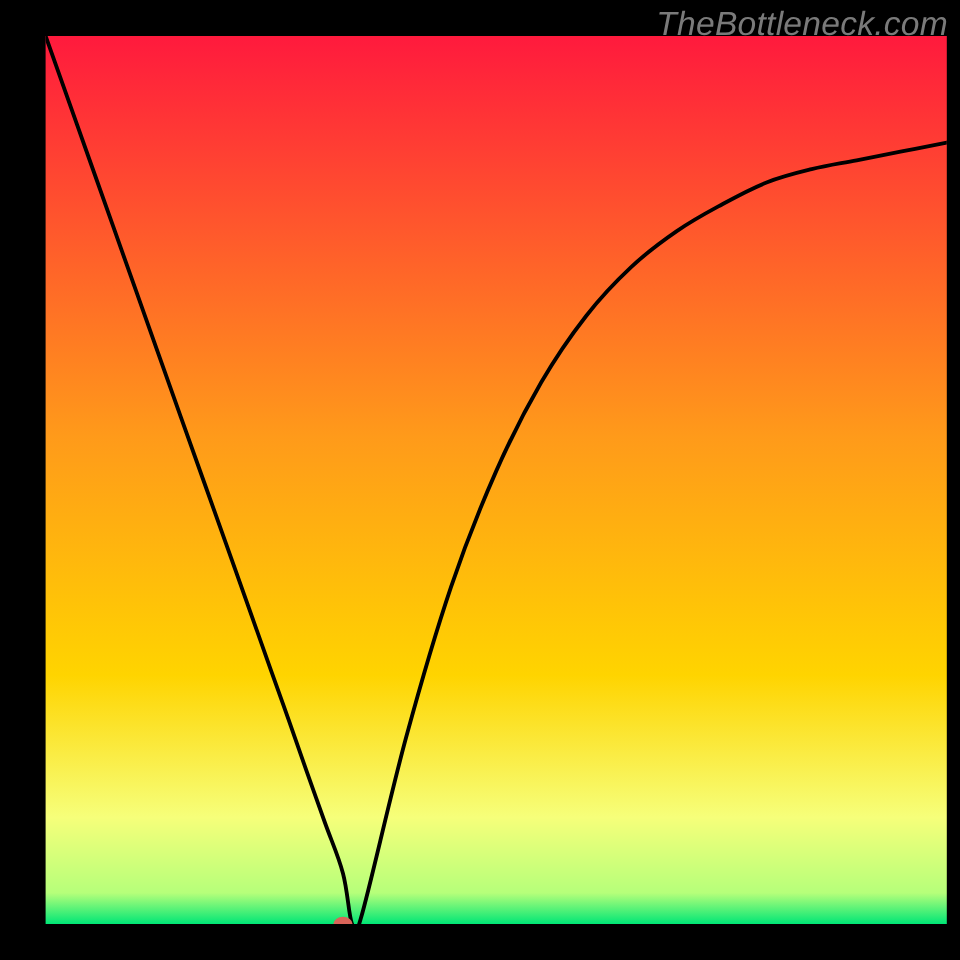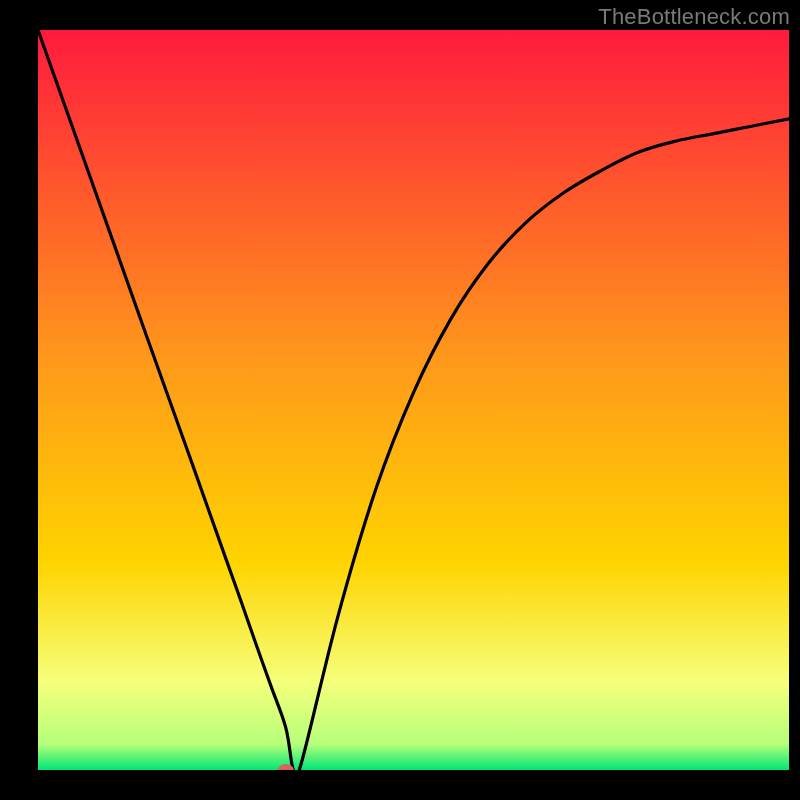--- a/index.html
+++ b/index.html
@@ -15,24 +15,25 @@
     position: relative;
     width: 800px;
     height: 800px;
     background: #000;
   }
   .watermark {
     position: absolute;
     top: 4px;
     right: 10px;
     color: #7a7a7a;
-    font-size: 22px;
+    font-size: 28px;
     font-weight: 400;
     letter-spacing: 0.2px;
     z-index: 10;
+    font-style: italic;
   }
   svg {
     display: block;
   }
 </style>
 </head>
 <body>
 
 <div class="frame">
   <div class="watermark">TheBottleneck.com</div>

